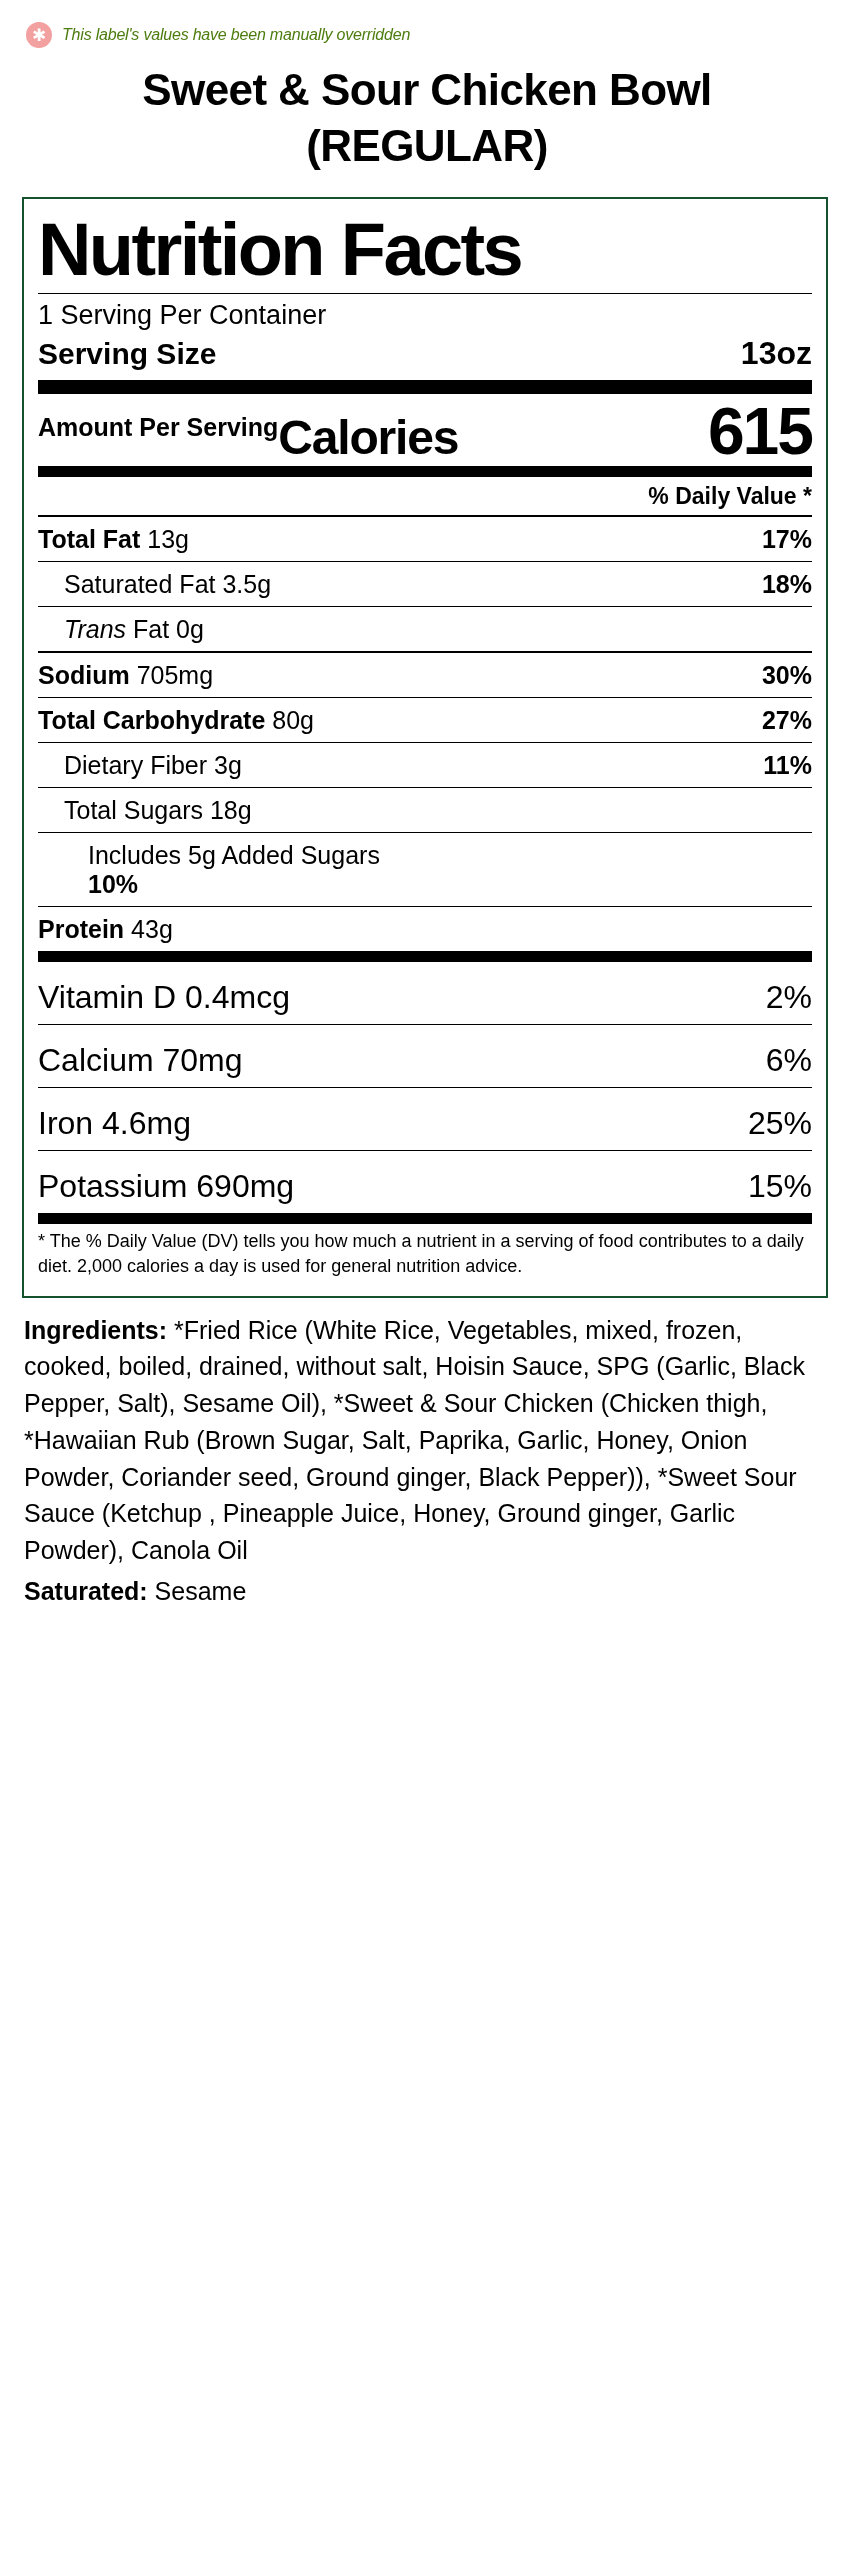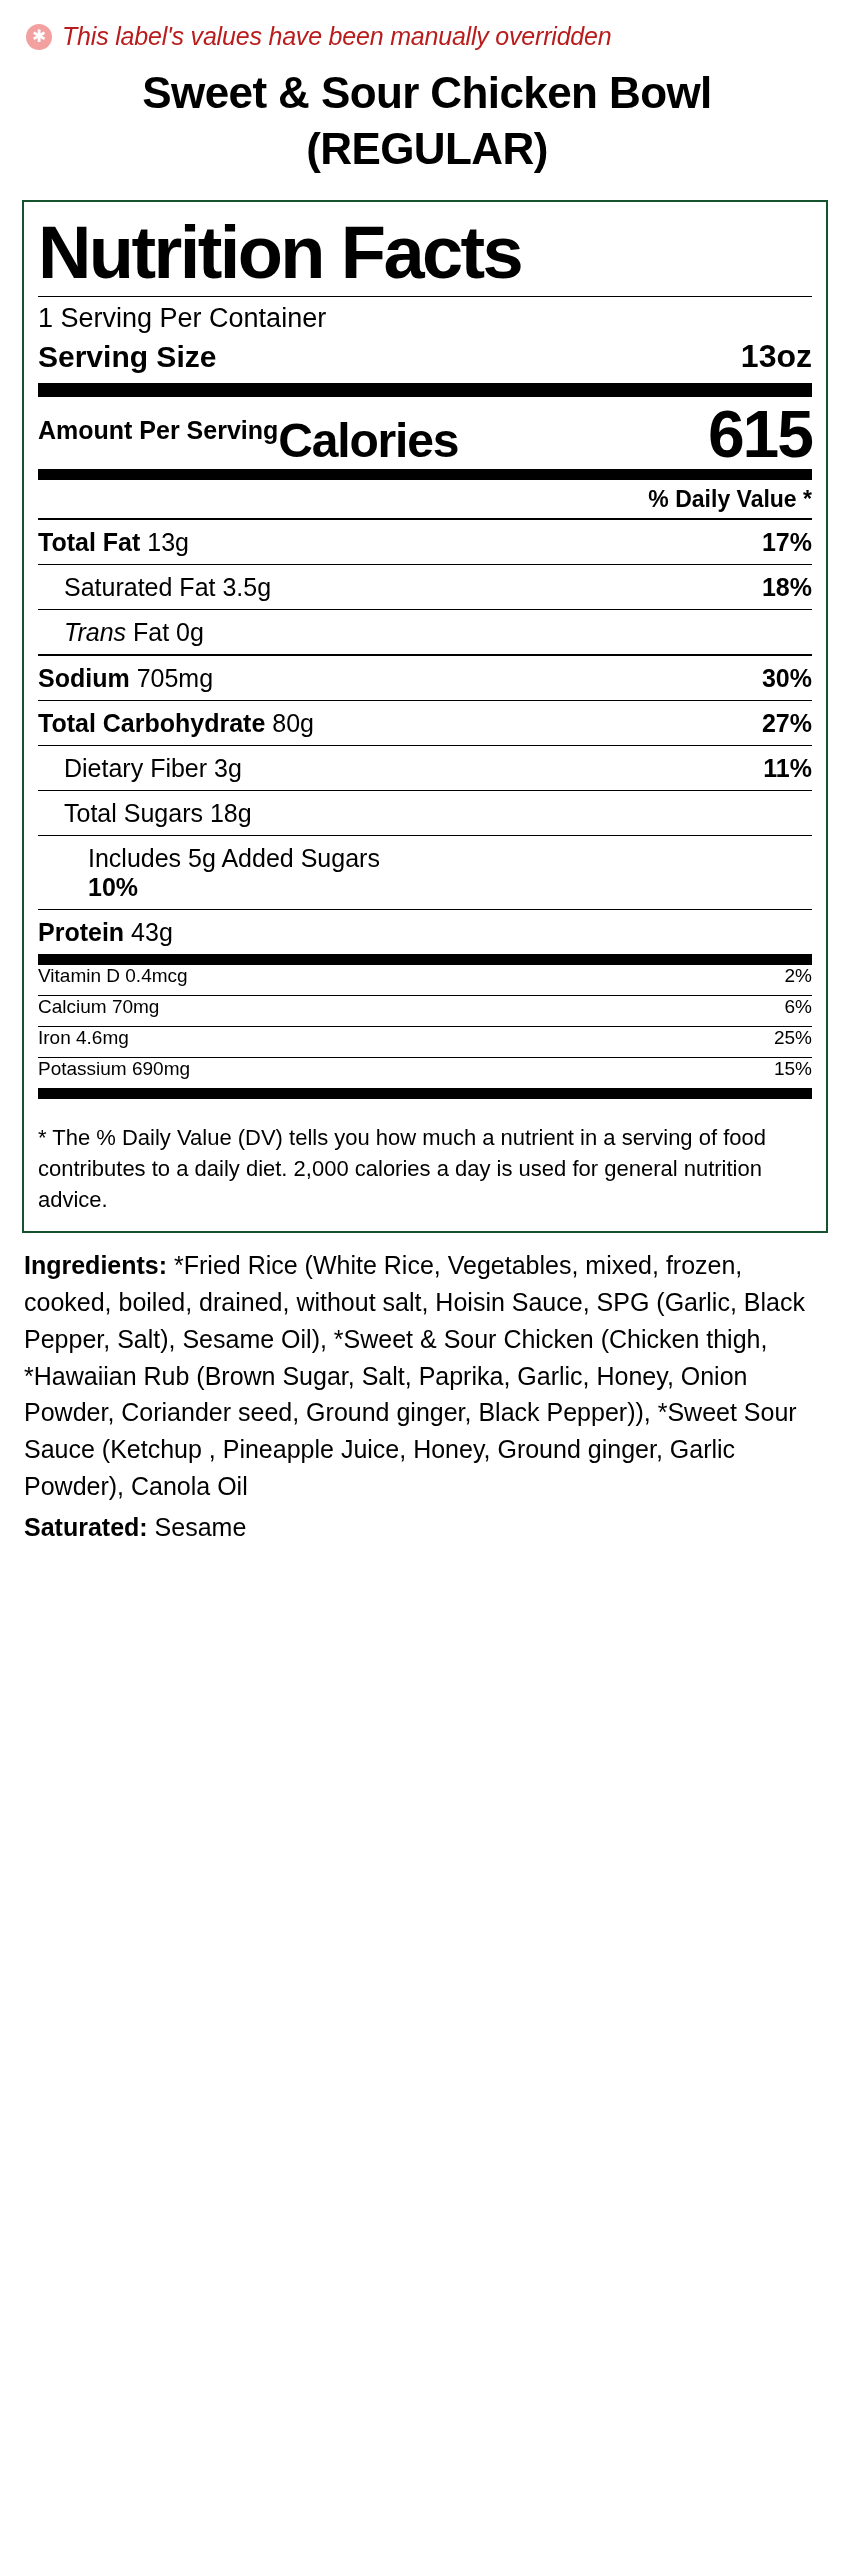--- a/index.html
+++ b/index.html
@@ -32,22 +32,22 @@
     background: #f2a0a0;
     color: #ffffff;
     display: flex;
     align-items: center;
     justify-content: center;
     font-size: 17px;
     line-height: 1;
     flex: 0 0 auto;
   }
   .override-text {
-    color: #b91c1c;
-    font-size: 25px;
+    color: #4d7c0f;
+    font-size: 16px;
     font-style: italic;
     letter-spacing: -0.2px;
   }
 
   
   .product-title {
     text-align: center;
     font-size: 44px;
     font-weight: bold;
     line-height: 1.28;
@@ -118,28 +118,28 @@
   .nf-row .label b { font-weight: bold; }
   .nf-row .dv { font-weight: bold; }
   .indent-1 { padding-left: 26px; }
   .indent-2 { padding-left: 50px; flex-direction: column; }
   .italic { font-style: italic; }
 
   .vit-row {
     display: flex;
     justify-content: space-between;
     align-items: baseline;
-    font-size: 19px;
-    padding: 0 0 8px 0;
+    font-size: 32px;
+    padding: 17px 0 8px 0;
   }
 
   .footnote {
-    font-size: 22px;
+    font-size: 18px;
     line-height: 1.42;
-    padding: 23px 0 2px 0;
+    padding: 5px 0 2px 0;
   }
 
   
   .ingredients {
     font-size: 25px;
     line-height: 1.47;
     padding: 14px 2px 0 2px;
   }
   .ingredients b { font-weight: bold; }
   .contains {

